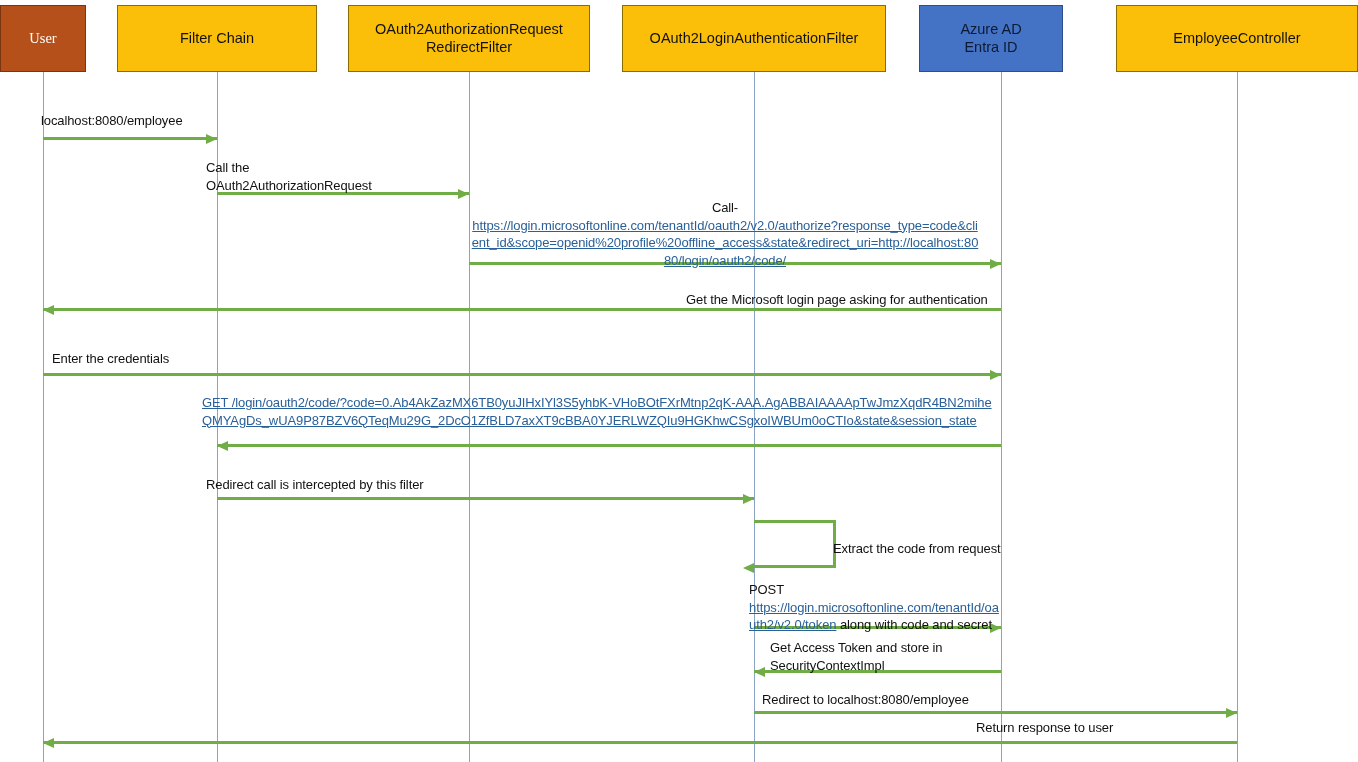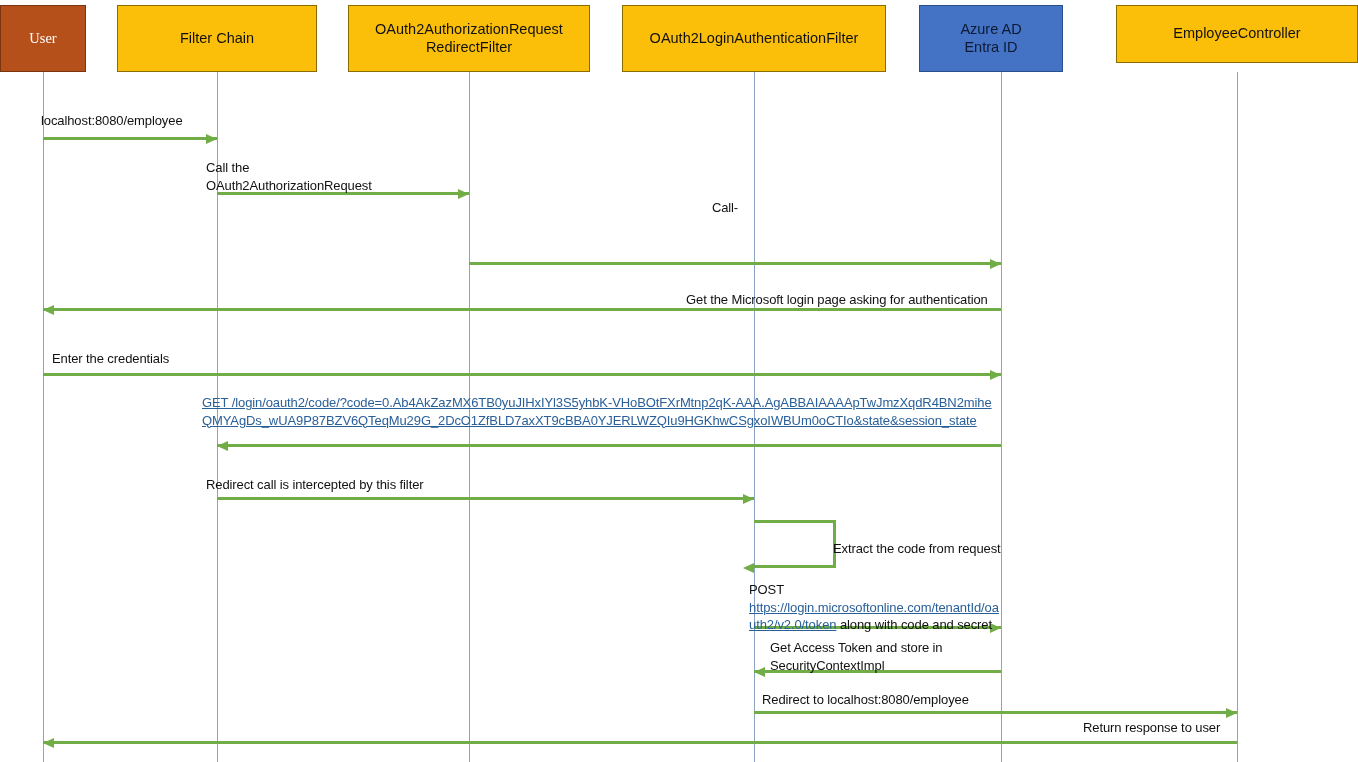--- a/index.html
+++ b/index.html
@@ -148,41 +148,41 @@
         <span class="actor-label">OAuth2AuthorizationRequest
 RedirectFilter</span>
       </div>
       <div class="actor-box amber" style="left: 622px; top: 5px; width: 264px; height: 67px;">
         <span class="actor-label">OAuth2LoginAuthenticationFilter</span>
       </div>
       <div class="actor-box azure" style="left: 919px; top: 5px; width: 144px; height: 67px;">
         <span class="actor-label">Azure AD
 Entra ID</span>
       </div>
-      <div class="actor-box amber" style="left: 1116px; top: 5px; width: 242px; height: 58px;">
+      <div class="actor-box amber" style="left: 1116px; top: 5px; width: 242px; height: 67px;">
         <span class="actor-label">EmployeeController</span>
       </div>
     </div>
   <div id="messages">
       <div class="msg" style="left: 43px; top: 137px; width: 174px;">
         <div class="shaft" style="width: 174px;"></div>
         <div class="arrowhead right" style="left: 163px;"></div>
       </div>
       <div class="msg-label" style="left: 41px; top: 112px; position: absolute;">localhost:8080/employee</div>
       <div class="msg" style="left: 217px; top: 192px; width: 252px;">
         <div class="shaft" style="width: 252px;"></div>
         <div class="arrowhead right" style="left: 241px;"></div>
       </div>
       <div class="msg-label" style="left: 206px; top: 159px; position: absolute;">Call the
 OAuth2AuthorizationRequest</div>
       <div class="msg" style="left: 469px; top: 262px; width: 532px;">
         <div class="shaft" style="width: 532px;"></div>
         <div class="arrowhead right" style="left: 521px;"></div>
       </div>
-      <div class="msg-label mixed" style="left: 469px; top: 199px; width: 512px; position: absolute; text-align: center;"><div class="plain">Call-</div></div>
+      <div class="msg-label mixed" style="left: 469px; top: 199px; width: 512px; position: absolute; text-align: center;"><div class="plain">Call-</div><span class="lnk">https://login.microsoftonline.com/tenantId/oauth2/v2.0/authorize?response_type=code&amp;client_id&amp;scope=openid%20profile%20offline_access&amp;state&amp;redirect_uri=http://localhost:8080/login/oauth2/code/</span></div>
       <div class="msg" style="left: 43px; top: 308px; width: 958px;">
         <div class="shaft" style="width: 958px;"></div>
         <div class="arrowhead left" style="left: 0px;"></div>
       </div>
       <div class="msg-label" style="left: 686px; top: 291px; position: absolute;">Get the Microsoft login page asking for authentication</div>
       <div class="msg" style="left: 43px; top: 373px; width: 958px;">
         <div class="shaft" style="width: 958px;"></div>
         <div class="arrowhead right" style="left: 947px;"></div>
       </div>
       <div class="msg-label" style="left: 52px; top: 350px; position: absolute;">Enter the credentials</div>
@@ -213,15 +213,15 @@
 SecurityContextImpl</div>
       <div class="msg" style="left: 754px; top: 711px; width: 483px;">
         <div class="shaft" style="width: 483px;"></div>
         <div class="arrowhead right" style="left: 472px;"></div>
       </div>
       <div class="msg-label" style="left: 762px; top: 691px; position: absolute;">Redirect to localhost:8080/employee</div>
       <div class="msg" style="left: 43px; top: 741px; width: 1194px;">
         <div class="shaft" style="width: 1194px;"></div>
         <div class="arrowhead left" style="left: 0px;"></div>
       </div>
-      <div class="msg-label" style="left: 1083px; top: 719px; position: absolute;">Return response to user</div>
+      <div class="msg-label" style="left: 976px; top: 719px; position: absolute;">Return response to user</div>
     </div>
 </div>
 
 </body></html>

